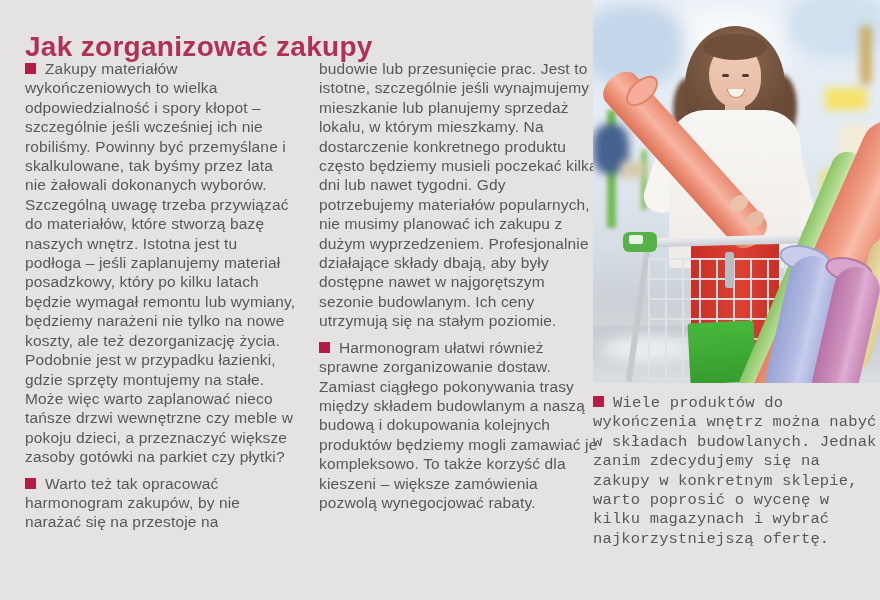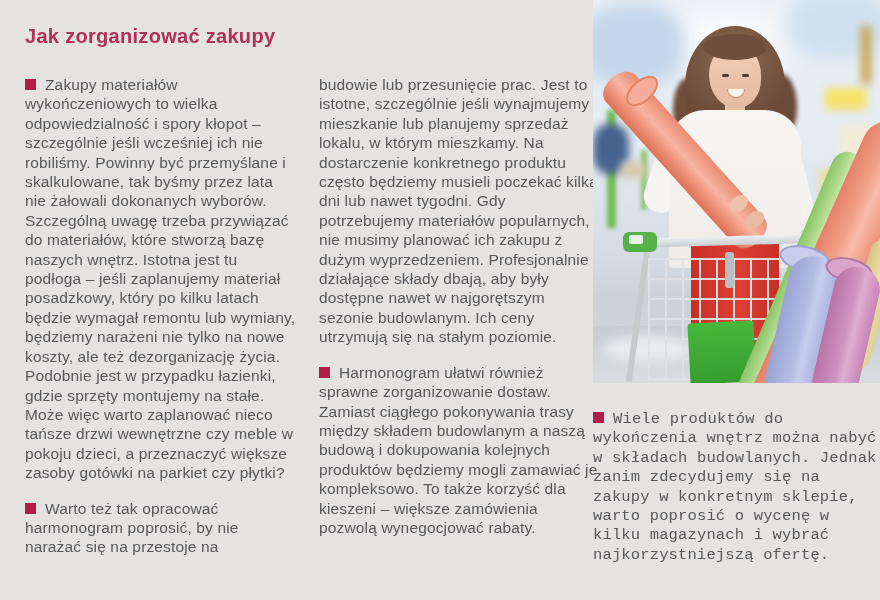--- a/index.html
+++ b/index.html
@@ -5,29 +5,29 @@
   html,body{margin:0;padding:0;}
   body{
     width:880px;height:600px;
     background:var(--page-bg,#e4e3e2);
     font-family:"Liberation Sans",sans-serif;
     position:relative;overflow:hidden;
     -webkit-font-smoothing:antialiased;
   }
   .page-title{
     position:absolute;left:25px;top:12px;
-    font-size:20px;font-weight:bold;letter-spacing:.3px;
+    font-size:28px;font-weight:bold;letter-spacing:.3px;
     color:var(--title-color,#b13057);
   }
   .col{position:absolute;top:59px;}
   .col-left{left:25px;width:272px;}
   .col-middle{left:319px;width:280px;}
   .col-right{left:593px;top:394px;width:286px;font-family:Liberation Mono, monospace;}
   .col p{
-    margin:16px 0 7px 0;
+    margin:0 0 7px 0;
     font-size:15.5px;line-height:19.4px;letter-spacing:.15px;
     color:var(--text-color,#58585b);
   }
   .bullet{
     display:inline-block;width:11px;height:11px;
     background:var(--bullet-color,#b01e48);
     margin-right:9px;
   }
   
   .photo{
@@ -98,21 +98,21 @@
   .ph-roll-orchid{left:230px;top:266px;width:46px;height:140px;border-radius:22px;
     background:linear-gradient(90deg,#b873a6,#cf93bf 48%,#dfadd2 64%,#c684b4);transform:rotate(13deg);}
 </style>
 </head>
 <body>
 
 <h1 class="page-title">Jak zorganizować zakupy</h1>
 
 <div class="col col-left">
   <p><span class="bullet"></span><span>Zakupy materiałów wykończeniowych to wielka odpowiedzialność i spory kłopot – szczególnie jeśli wcześniej ich nie robiliśmy. Powinny być przemyślane i skalkulowane, tak byśmy przez lata nie żałowali dokonanych wyborów. Szczególną uwagę trzeba przywiązać do materiałów, które stworzą bazę naszych wnętrz. Istotna jest tu podłoga – jeśli zaplanujemy materiał posadzkowy, który po kilku latach będzie wymagał remontu lub wymiany, będziemy narażeni nie tylko na nowe koszty, ale też dezorganizację życia. Podobnie jest w przypadku łazienki, gdzie sprzęty montujemy na stałe. Może więc warto zaplanować nieco tańsze drzwi wewnętrzne czy meble w pokoju dzieci, a przeznaczyć większe zasoby gotówki na parkiet czy płytki?</span></p>
-  <p><span class="bullet"></span><span>Warto też tak opracować harmonogram poprosić, by nie narażać się na przestoje na</span></p>
+  <p><span class="bullet"></span><span>Warto też tak opracować harmonogram zakupów, by nie narażać się na przestoje na</span></p>
 </div>
 
 <div class="col col-middle">
   <p><span>budowie lub przesunięcie prac. Jest to istotne, szczególnie jeśli wynajmujemy mieszkanie lub planujemy sprzedaż lokalu, w którym mieszkamy. Na dostarczenie konkretnego produktu często będziemy musieli poczekać kilka dni lub nawet tygodni. Gdy potrzebujemy materiałów popularnych, nie musimy planować ich zakupu z dużym wyprzedzeniem. Profesjonalnie działające składy dbają, aby były dostępne nawet w najgorętszym sezonie budowlanym. Ich ceny utrzymują się na stałym poziomie.</span></p>
   <p><span class="bullet"></span><span>Harmonogram ułatwi również sprawne zorganizowanie dostaw. Zamiast ciągłego pokonywania trasy między składem budowlanym a naszą budową i dokupowania kolejnych produktów będziemy mogli zamawiać je kompleksowo. To także korzyść dla kieszeni – większe zamówienia pozwolą wynegocjować rabaty.</span></p>
 </div>
 
 <div class="photo">
 
   <div class="ph-glow bl8"></div>

